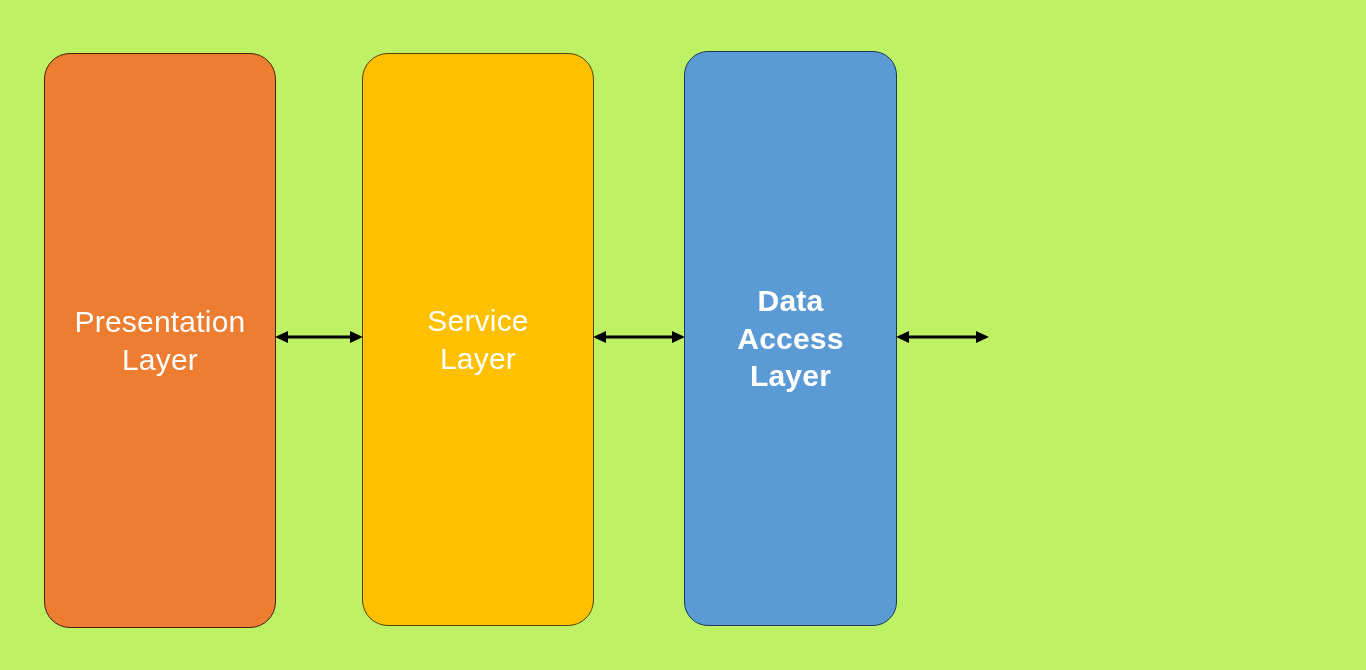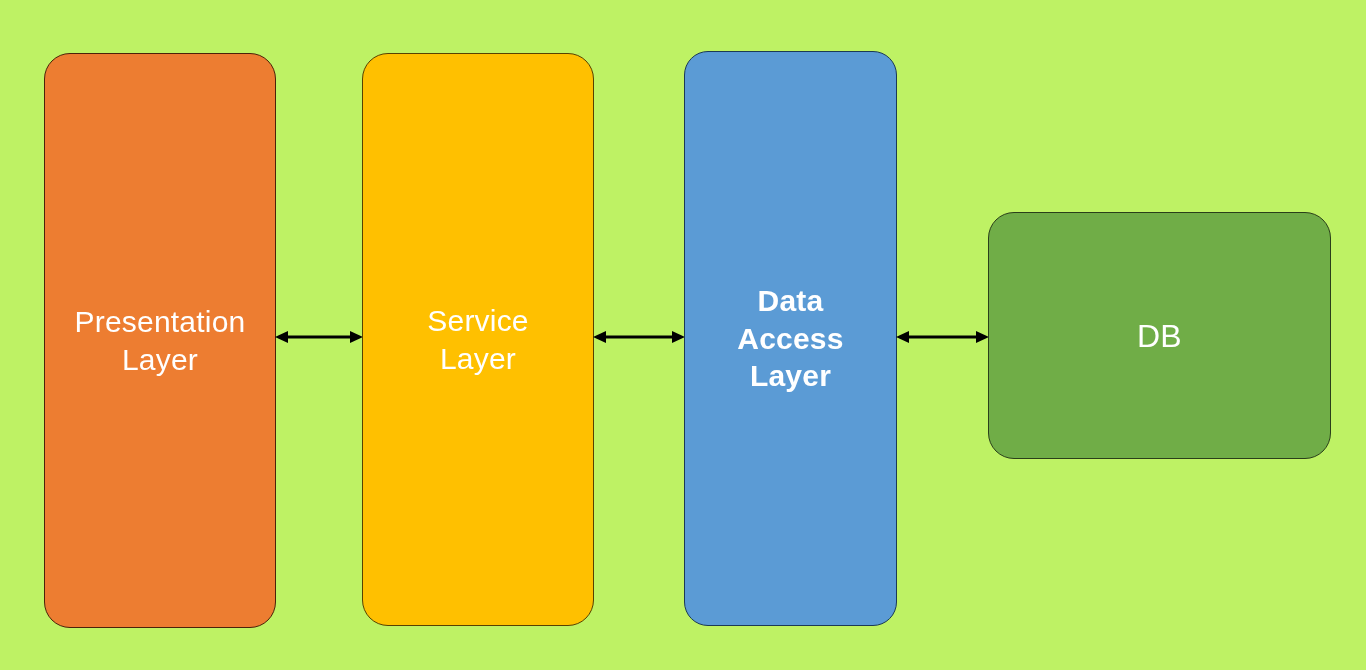--- a/index.html
+++ b/index.html
@@ -114,15 +114,14 @@
 Layer</div>
 
   <div class="connector conn-data-db">
     <svg width="93" height="26" viewBox="0 0 93 26" aria-hidden="true">
       <line x1="9" y1="13" x2="84" y2="13" stroke="#000000" stroke-width="3"></line>
       <polygon points="0,13 13,7 13,19" fill="#000000"></polygon>
       <polygon points="93,13 80,7 80,19" fill="#000000"></polygon>
     </svg>
   </div>
 
-  <div class="layer-box box-db">DB</div>
 
 </div>
 
 </body></html>

